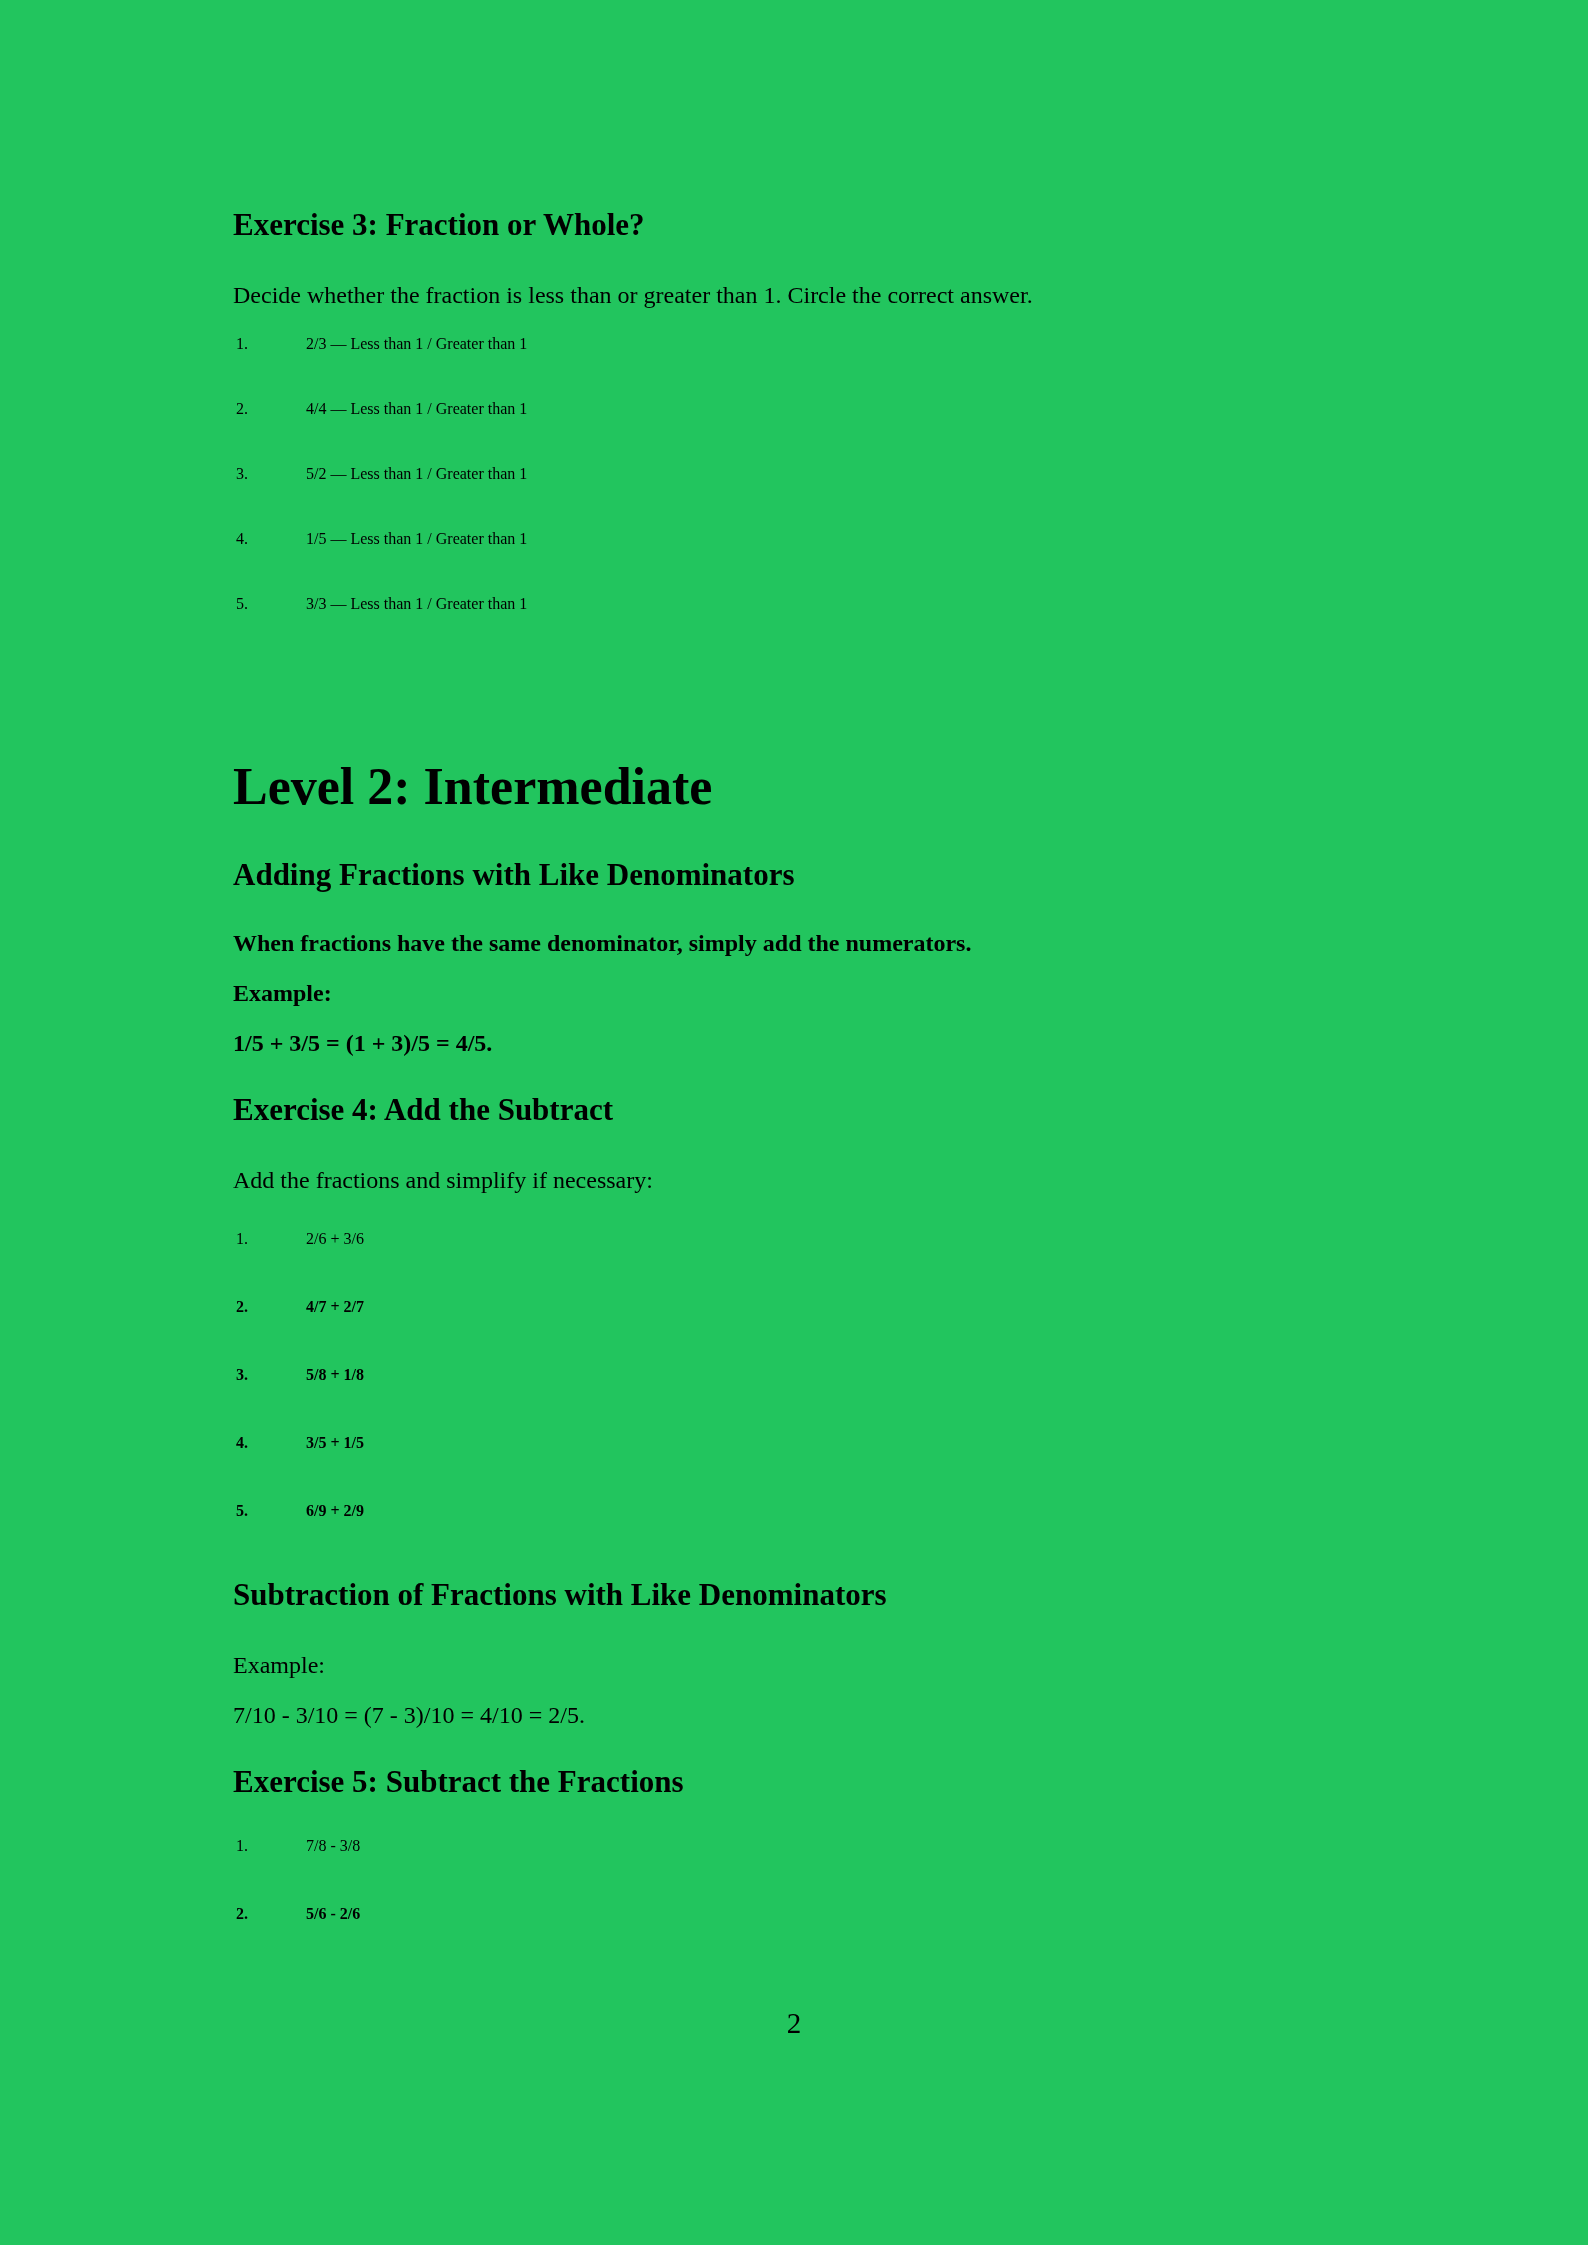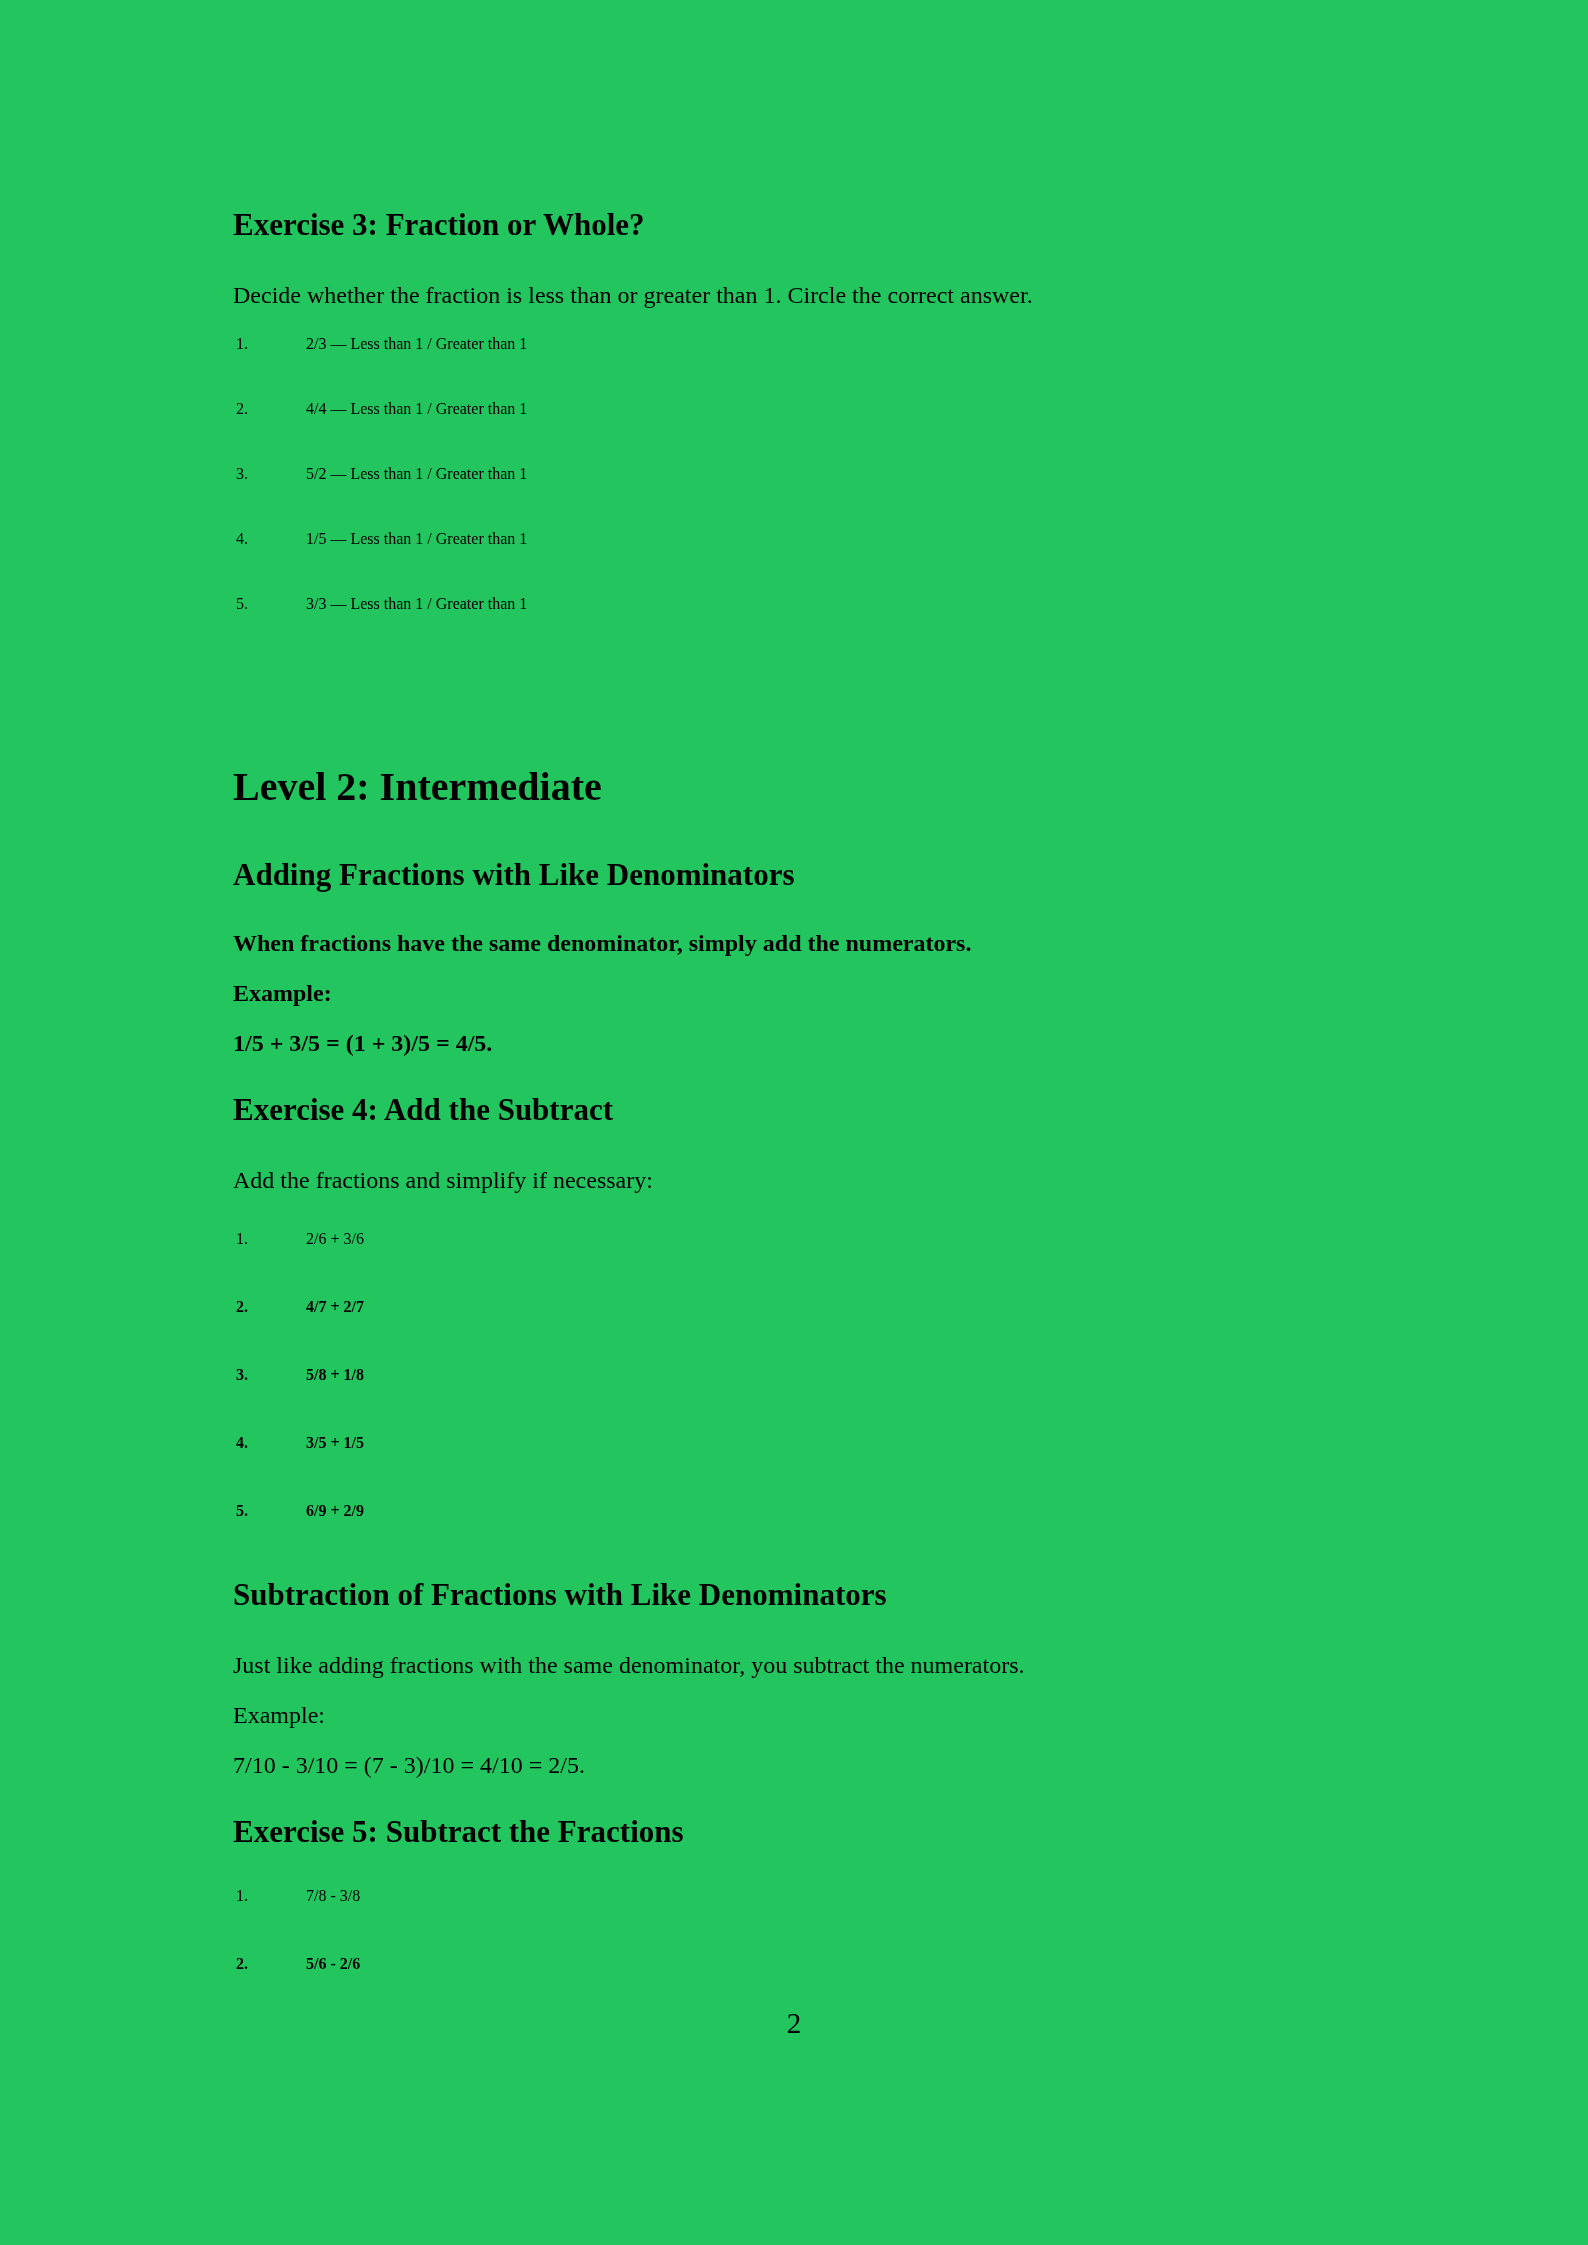--- a/index.html
+++ b/index.html
@@ -7,21 +7,21 @@
     position: relative;
     width: 1588px;
     height: 2245px;
     background: #22c55e;
     color: #000000;
     font-family: "Liberation Serif", "DejaVu Serif", serif;
     box-sizing: border-box;
     padding: 200px 170px 0 233px;
     overflow: hidden;
   }
-  .h2 { font-size: 40px; line-height: 56px; font-weight: bold; margin: 114px 0 0 0; white-space: nowrap; }
+  .h2 { font-size: 52px; line-height: 56px; font-weight: bold; margin: 114px 0 0 0; white-space: nowrap; }
   .h3 { font-size: 31px; line-height: 50px; font-weight: bold; margin: 0; white-space: nowrap; }
   .body { font-size: 24px; line-height: 50px; margin: 0; }
   .nowrap { white-space: nowrap; }
   .list { margin: 0; padding: 0; }
   .li { display: flex; padding-left: 3px; height: 50px; align-items: baseline; }
   .num { width: 54px; flex: none; }
   .txt { flex: none; white-space: nowrap; margin-left: 16px; }
   .mt15 { margin-top: 15px; }
   .mt17 { margin-top: 17px; }
   .mt18 { margin-top: 18px; font-weight: bold; }
@@ -100,21 +100,20 @@
       <span class="txt">3/5 + 1/5</span>
     </div>
     <div class="li mt18">
       <span class="num">5.</span>
       <span class="txt">6/9 + 2/9</span>
     </div>
   </div>
 
   <h3 class="h3 mt18">Subtraction of Fractions with Like Denominators</h3>
   <div class="body mt20">
-    <div class="nowrap">Just like adding fractions with the same denominator, you subtract the numerators.</div>
     <div class="nowrap">Example:</div>
     <div class="nowrap">7/10 - 3/10 = (7 - 3)/10 = 4/10 = 2/5.</div>
   </div>
 
   <h3 class="h3 mt17">Exercise 5: Subtract the Fractions</h3>
 
   <div class="list">
     <div class="li mt30">
       <span class="num">1.</span>
       <span class="txt">7/8 - 3/8</span>

